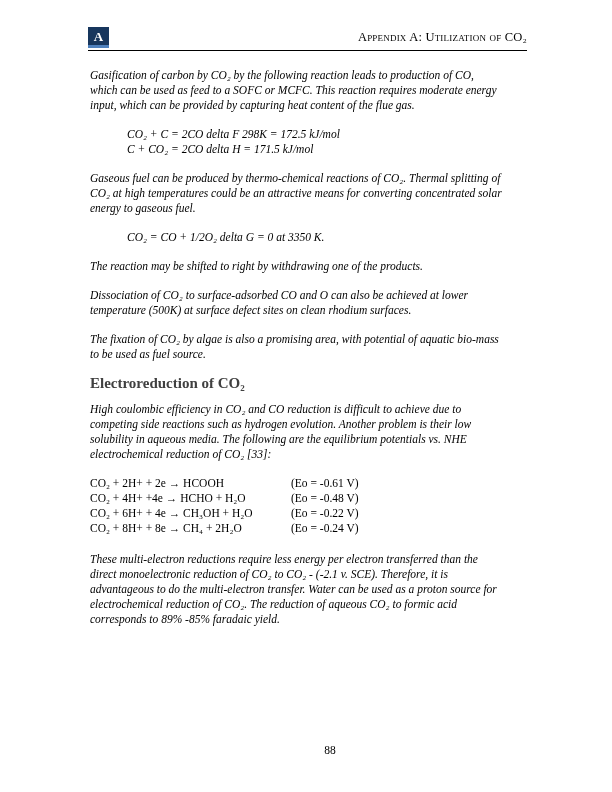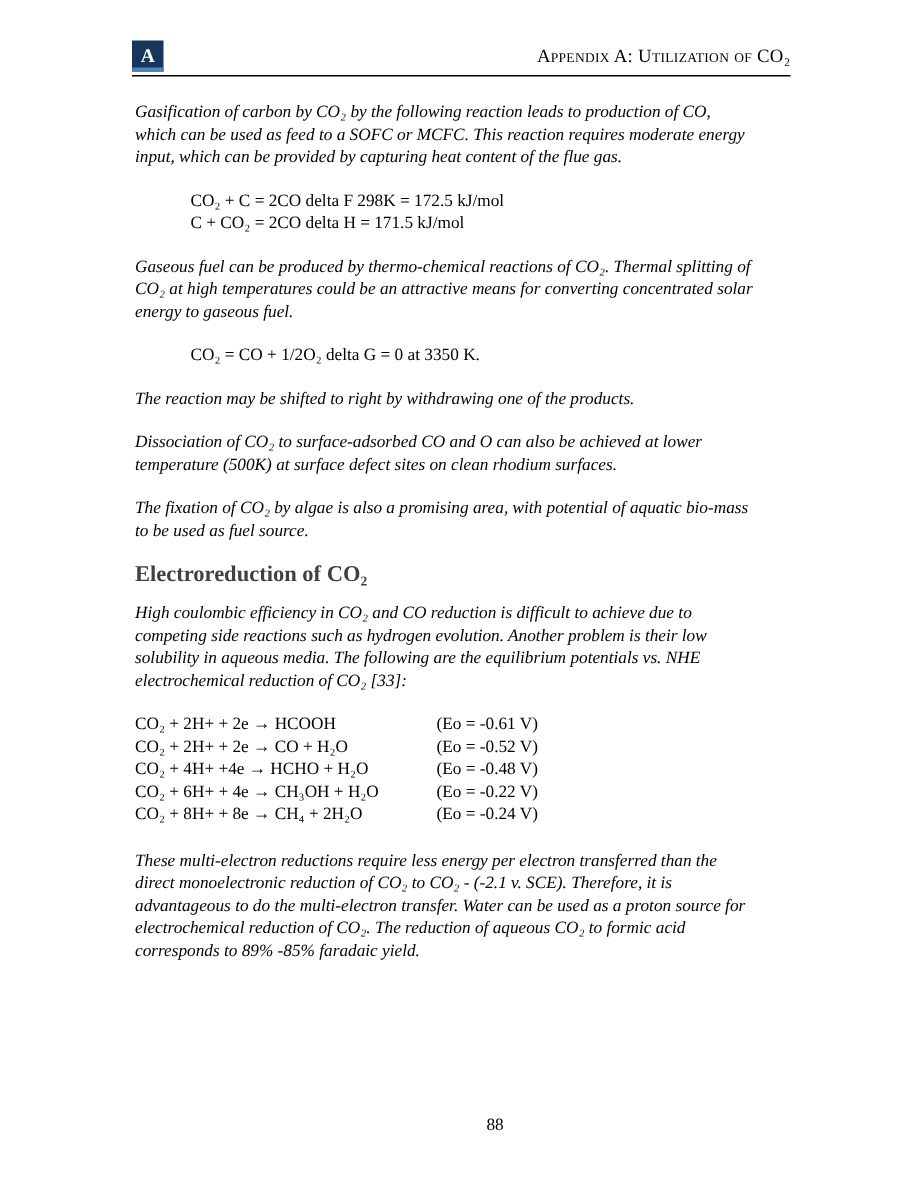--- a/index.html
+++ b/index.html
@@ -59,21 +59,21 @@
     line-height: 15px;
   }
   .para {
     white-space: pre-line;
     margin-bottom: 14px;
     font-style: italic;
   }
   .eq-block {
     margin: 0 0 14px 37px;
   }
-  .eq-line { line-height: 15px; }
+  .eq-line { line-height: 15px; font-style: italic; }
   .section-heading {
     color: #404040;
     font-weight: bold;
     font-size: 15px;
     margin: 8px 0 11px 0;
   }
   .reactions { margin-bottom: 16px; }
   .rx-row { display: flex; line-height: 15px; gap: 23px; }
   .rx-eq { width: 178px; }
   .rx-pot { }
@@ -134,24 +134,20 @@
 competing side reactions such as hydrogen evolution.  Another problem is their low
 solubility in aqueous media.  The following are the equilibrium potentials vs. NHE
 electrochemical reduction of CO₂ [33]:</div>
 
     <div class="reactions">
       <div class="rx-row">
         <span class="rx-eq">CO₂ + 2H+ + 2e → HCOOH</span>
         <span class="rx-pot">(Eo = -0.61 V)</span>
       </div>
       <div class="rx-row">
-        <span class="rx-eq">CO₂ + 2H+ + 2e → CO + H₂O</span>
-        <span class="rx-pot">(Eo = -0.52 V)</span>
-      </div>
-      <div class="rx-row">
         <span class="rx-eq">CO₂ + 4H+ +4e → HCHO + H₂O</span>
         <span class="rx-pot">(Eo = -0.48 V)</span>
       </div>
       <div class="rx-row">
         <span class="rx-eq">CO₂ + 6H+ + 4e → CH₃OH + H₂O</span>
         <span class="rx-pot">(Eo = -0.22 V)</span>
       </div>
       <div class="rx-row">
         <span class="rx-eq">CO₂ + 8H+ + 8e → CH₄ + 2H₂O</span>
         <span class="rx-pot">(Eo = -0.24 V)</span>

